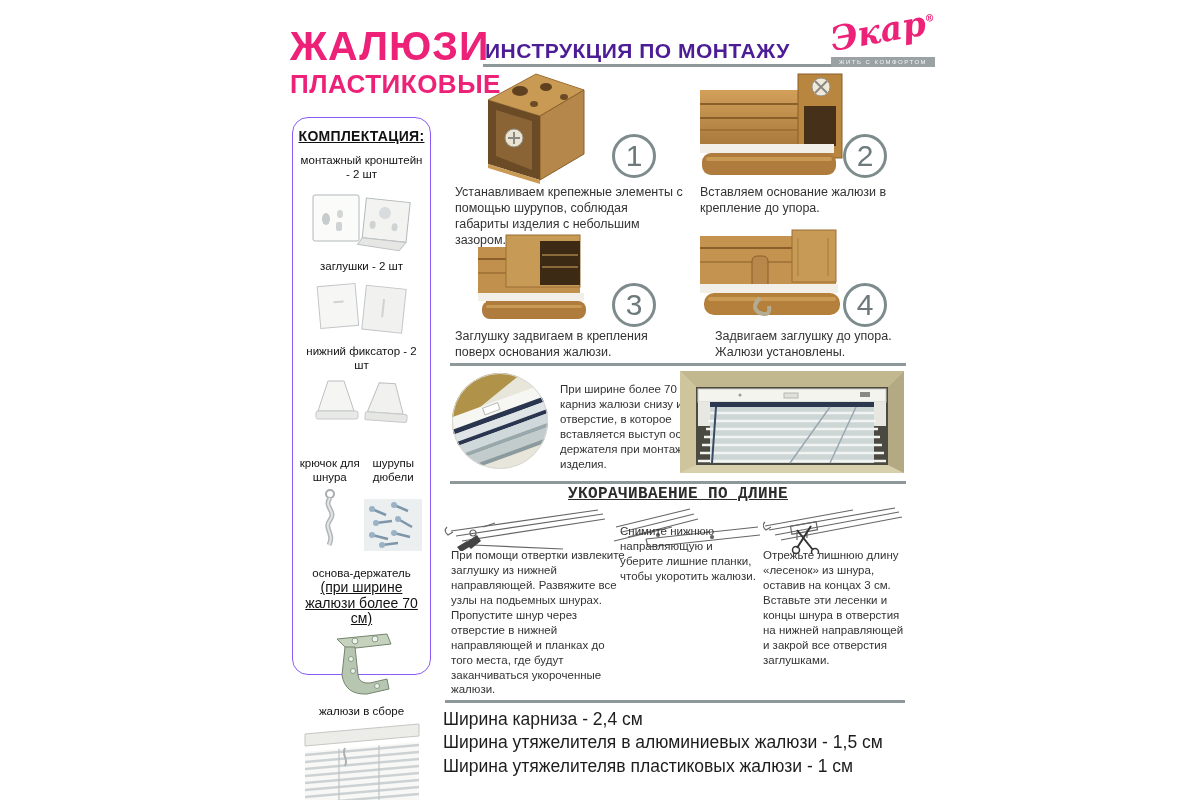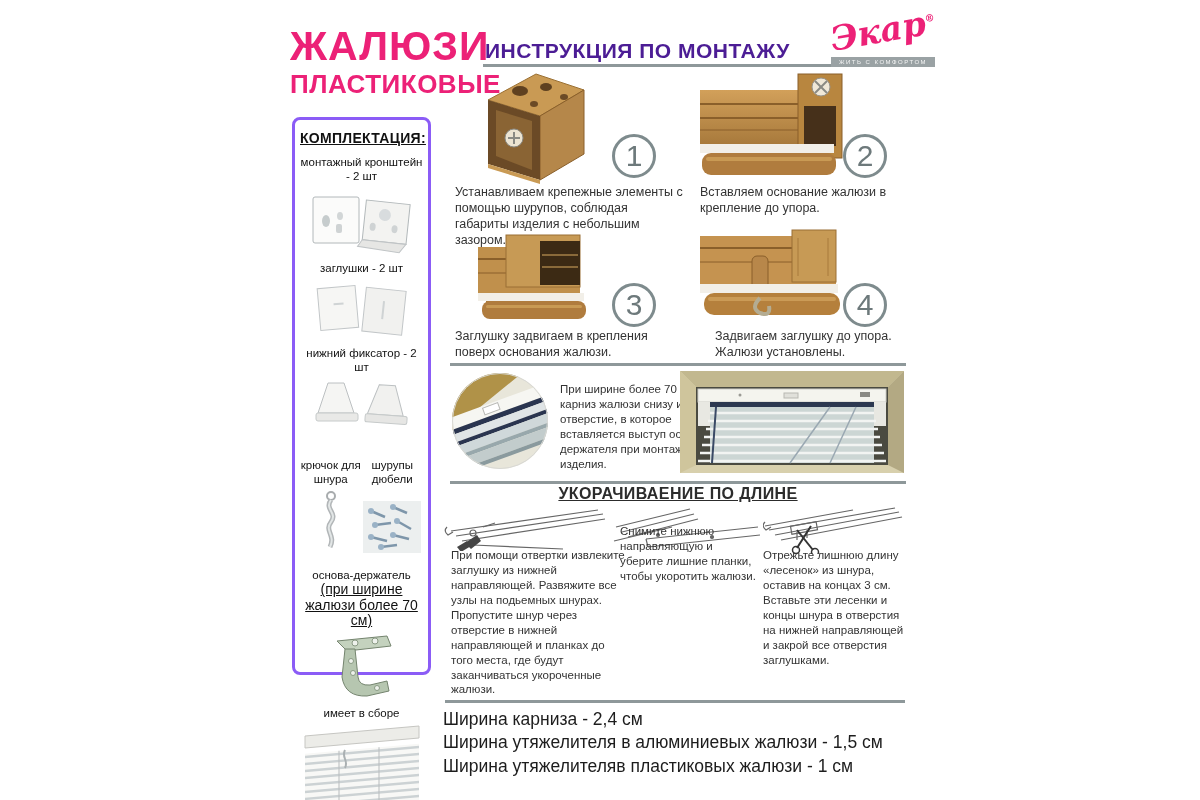--- a/index.html
+++ b/index.html
@@ -11,38 +11,38 @@
   .title .l1{font-size:41px;letter-spacing:1px;}
   .title .l2{font-size:26px;letter-spacing:0.5px;margin-top:4px;}
   .subtitle{position:absolute;left:485px;top:39px;font-size:21px;font-weight:bold;color:#4c1d95;letter-spacing:0.5px;}
   .hline{position:absolute;height:3px;background:#8e989a;}
   .logo{position:absolute;left:828px;top:10px;width:110px;text-align:center;}
   .logo-script{font-family:"DejaVu Serif",serif;font-style:italic;font-weight:bold;font-size:34px;color:#ec2177;transform:rotate(-10deg);display:inline-block;}
   .logo-mark{font-size:10px;color:#ec2177;vertical-align:super;}
   .logo-tag{display:inline-block;background:#9aa2a4;color:#f4f4f4;font-size:6px;letter-spacing:1.5px;padding:2px 8px;margin-top:0px;}
 
   
-  .sidebar{position:absolute;left:292px;top:117px;width:139px;height:558px;border:3px solid #8b5cf6;border-radius:8px;box-sizing:border-box;padding:10px 5px 6px 5px;text-align:center;}
+  .sidebar{position:absolute;left:292px;top:117px;width:139px;height:558px;border:1px solid #8b5cf6;border-radius:16px;box-sizing:border-box;padding:10px 5px 6px 5px;text-align:center;}
   .sb-head{font-size:14px;font-weight:bold;text-decoration:underline;color:#111;margin-bottom:10px;letter-spacing:0.3px;}
   .sb-label{font-size:11.5px;color:#111;line-height:1.2;}
   .sb-sub{font-size:14px;color:#111;line-height:1.1;text-decoration:underline;}
   .sb-img{margin:4px auto;}
   .sb-2col{display:grid;grid-template-columns:1fr 1fr;align-items:end;margin-top:24px;}
 
   
   .step-photo{position:absolute;}
   .step-circle{position:absolute;width:44px;height:44px;border:3px solid #7e8b8d;border-radius:50%;display:flex;align-items:center;justify-content:center;font-size:30px;color:#6d797b;box-sizing:border-box;}
   .caption{position:absolute;font-size:12.5px;color:#333;line-height:1.27;}
 
   
   .note-text{position:absolute;left:560px;top:382px;width:162px;font-size:11.5px;color:#333;line-height:1.3;}
   .round-photo{position:absolute;left:452px;top:373px;}
 
   
-  .short-head{position:absolute;left:450px;top:485px;width:456px;text-align:center;font-size:16px;font-weight:bold;color:#2c2c2c;}
+  .short-head{position:absolute;left:450px;top:485px;width:456px;text-align:center;font-size:16px;font-weight:bold;color:#2c2c2c;font-family:Liberation Mono, monospace;}
   .short-head span{text-decoration:underline;letter-spacing:0.4px;}
   .sketch{position:absolute;}
   .shortcol{position:absolute;font-size:11.5px;color:#333;line-height:1.3;}
 
   
   .specs{position:absolute;left:443px;top:708px;font-size:17.5px;color:#1d1d1d;line-height:1.33;}
 </style>
 </head>
 <body>
 
@@ -147,21 +147,21 @@
         <polygon points="12,8 62,3 66,13 22,18" fill="#c4d2be" stroke="#74846e"></polygon>
         <path d="M20 16 L30 16 L33 44 Q34 53 45 52 L62 48 L64 58 L42 63 Q20 64 17 44 Z" fill="#b6c6b0" stroke="#74846e"></path>
         <circle cx="30" cy="10" r="3" fill="#eef2ec" stroke="#8a9a84"></circle>
         <circle cx="50" cy="8" r="3" fill="#eef2ec" stroke="#8a9a84"></circle>
         <circle cx="26" cy="28" r="2.5" fill="#eef2ec" stroke="#8a9a84"></circle>
         <circle cx="28" cy="40" r="2.5" fill="#eef2ec" stroke="#8a9a84"></circle>
         <circle cx="52" cy="55" r="2.5" fill="#eef2ec" stroke="#8a9a84"></circle>
       </svg>
     </div>
 
-    <div class="sb-label">имеет в сборе</div>
+    <div class="sb-label">жалюзи в сборе</div>
     <div class="sb-img">
       <svg width="122" height="90" viewBox="0 0 122 90">
         <polygon points="4,12 118,2 118,14 4,24" fill="#ecece8" stroke="#c6c6c2"></polygon>
         <g transform="skewY(-5)">
           <rect x="4" y="30" width="114" height="66" fill="#f8f8f6"></rect>
           <g fill="#ccd2d4">
             <rect x="4" y="32" width="114" height="2.5"></rect>
               <rect x="4" y="39" width="114" height="2.5"></rect>
             <rect x="4" y="46" width="114" height="2.5"></rect>
               <rect x="4" y="53" width="114" height="2.5"></rect>

